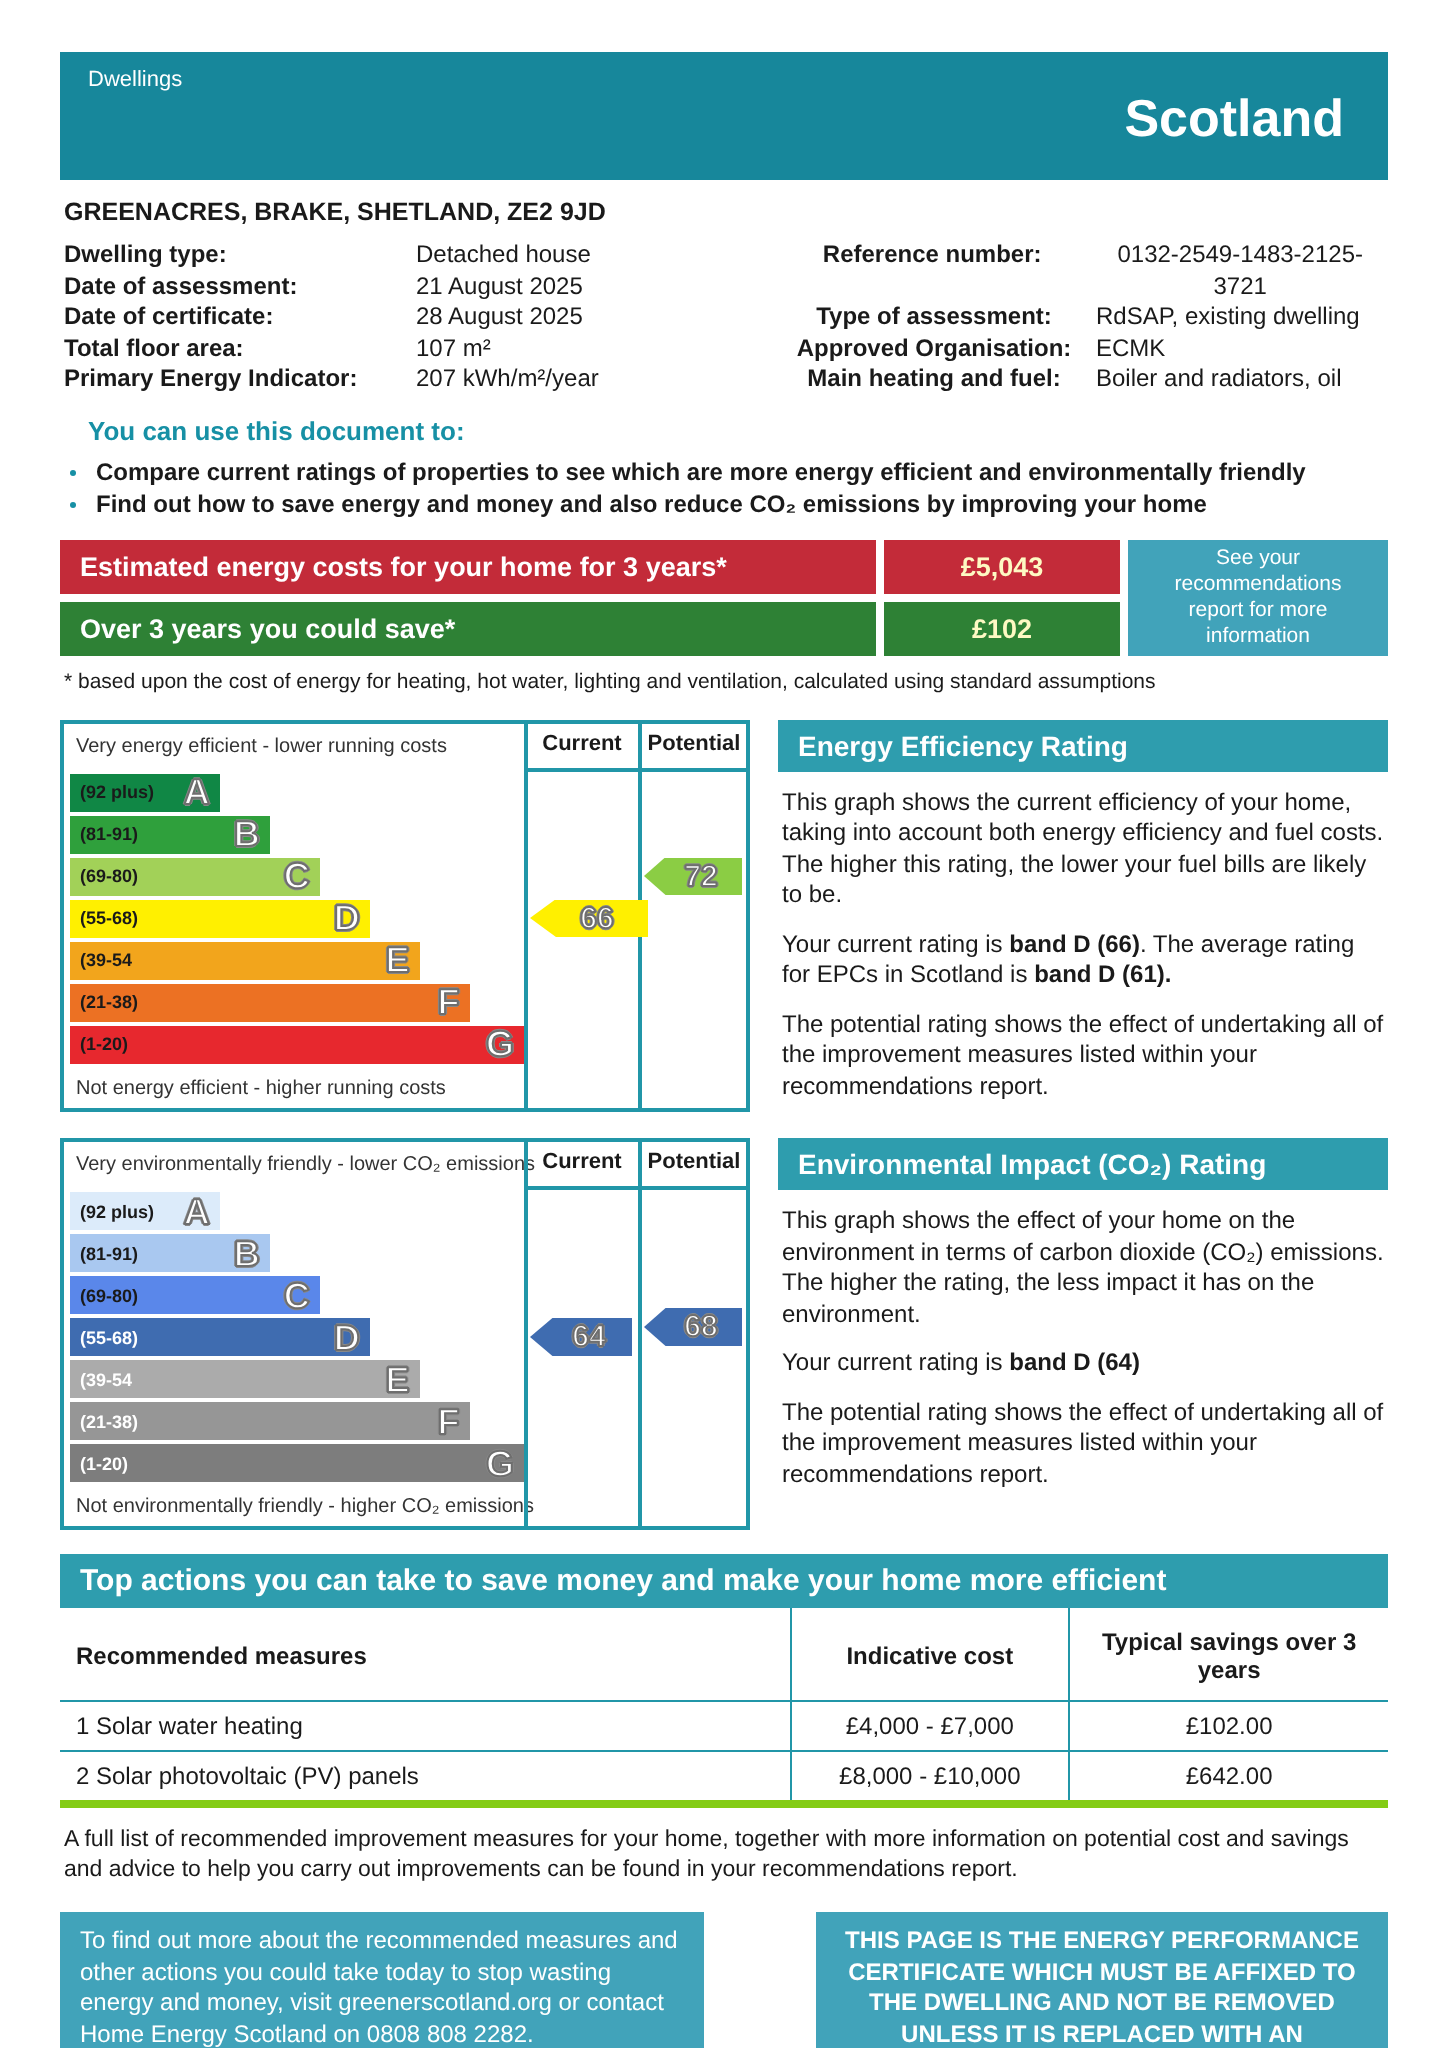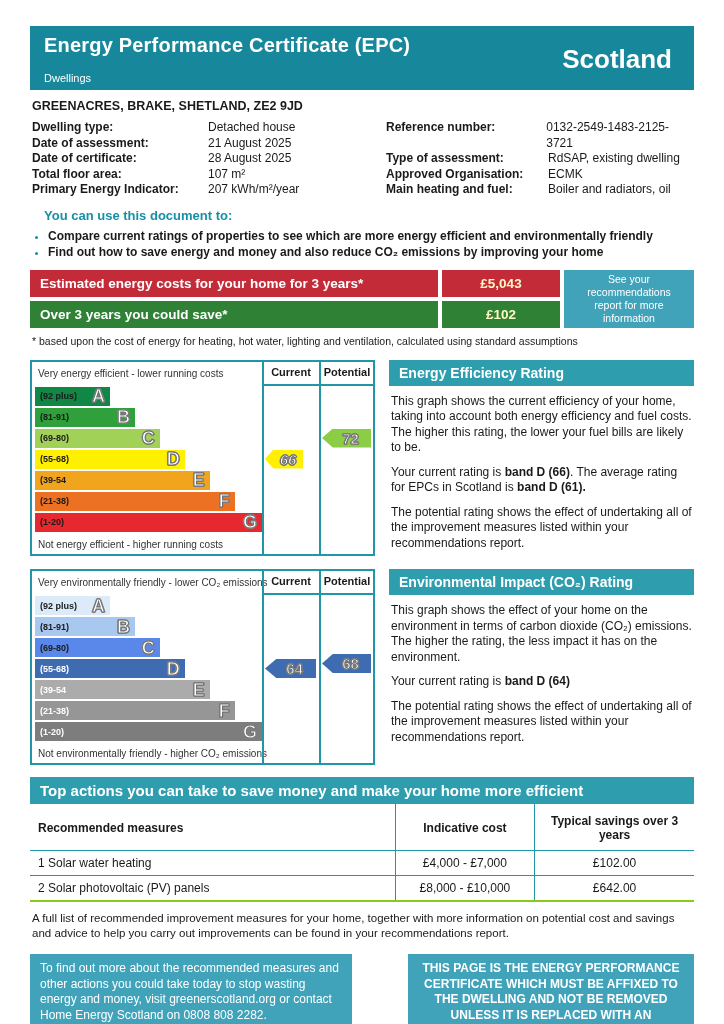--- a/index.html
+++ b/index.html
@@ -11,21 +11,21 @@
   .banner-left{display:flex;flex-direction:column;justify-content:space-between;}
   .banner-title{font-size:20px;font-weight:bold;letter-spacing:.2px;}
   .banner-sub{font-size:11px;}
   .banner-region{font-size:26px;font-weight:bold;align-self:center;padding-right:8px;}
 
   .address{font-weight:bold;font-size:12.5px;margin:9px 0 7px 2px;}
 
   
   .details{display:flex;font-size:12px;margin:0 0 8px 2px;}
   .details-col.col-left{width:354px;}
-  .details-col.col-right{flex:1;}
+  .details-col.col-right{flex:1;text-align:center;}
   .drow{display:flex;line-height:15.5px;}
   .col-left .dlabel{width:176px;font-weight:bold;}
   .col-right .dlabel{width:162px;font-weight:bold;}
 
   .usage-heading{color:#1790A5;font-weight:bold;font-size:13px;margin:10px 0 5px 14px;}
   ul.usage{margin:0 0 10px;padding-left:18px;font-size:12px;font-weight:bold;line-height:16px;}
   ul.usage li::marker{color:#1790A5;font-size:11px;}
 
   
   .cost-grid{display:grid;grid-template-columns:1fr 118px 130px;grid-template-rows:27px 27px;gap:4px;}
@@ -59,37 +59,36 @@
     -webkit-text-stroke:1px #6e6e6e;text-shadow:-1px 0 #888,1px 0 #888,0 -1px #888,0 1px #888;padding-left:8px;box-sizing:border-box;}
 
   
   .top-actions-heading{background:#2E9DAE;color:#fff;font-weight:bold;font-size:15px;padding:5px 10px;margin-top:12px;}
   table.actions{width:100%;border-collapse:collapse;font-size:12px;margin-top:0;}
   table.actions th{font-weight:bold;padding:10px 8px 8px;border-bottom:1.5px solid #2196A8;}
   table.actions td{padding:5px 8px;border-bottom:1.5px solid #2196A8;}
   table.actions .c0{text-align:left;width:55%;}
   table.actions .c1{text-align:center;width:21%;border-left:1.5px solid #2196A8;}
   table.actions .c2{text-align:center;width:24%;border-left:1.5px solid #2196A8;}
-  table.actions tbody tr:last-child td{border-bottom:2px solid #84cc16;}
+  table.actions tbody tr:last-child td{border-bottom:4px solid #84cc16;}
   .after-table{font-size:11.5px;line-height:15px;margin:9px 0 13px 2px;}
 
   
   .footer-boxes{display:flex;gap:56px;}
   .fbox{background:#41A3BA;color:#fff;box-sizing:border-box;}
   .fbox-left{width:322px;font-size:12px;line-height:15.5px;padding:7px 10px;}
   .fbox-right{flex:1;font-weight:bold;text-align:center;font-size:12px;line-height:15.5px;padding:7px 14px;display:flex;align-items:center;}
 </style>
 </head>
 <body>
 
 <div class="page">
 
   <header class="banner">
     <div class="banner-left">
-      <div class="banner-title">Energy Performance Certificate (EPC)</div>
       <div class="banner-sub">Dwellings</div>
     </div>
     <div class="banner-region">Scotland</div>
   </header>
 
   <div class="address">GREENACRES, BRAKE, SHETLAND, ZE2 9JD</div>
 
   <div class="details">
     <div class="details-col col-left" id="details-left">
         <div class="drow">
@@ -180,21 +179,21 @@
           </div>
           <div class="band" style="width: 199.76px; background: rgb(236, 113, 35);">
             <span class="band-range" style="color: rgb(26, 26, 26);">(21-38)</span>
             <span class="band-letter">F</span>
           </div>
           <div class="band" style="width: 227px; background: rgb(231, 40, 46);">
             <span class="band-range" style="color: rgb(26, 26, 26);">(1-20)</span>
             <span class="band-letter">G</span>
           </div>
         </div>
-        <div class="arrow" style="left: 233px; width: 38px; top: 88px; background: rgb(255, 240, 0); font-style: italic;">66</div>
+        <div class="arrow" style="left: 233px; width: 59px; top: 88px; background: rgb(255, 240, 0);">66</div>
         <div class="arrow" style="left: 290px; width: 49px; top: 67px; background: rgb(139, 205, 68);">72</div>
       </div>
     <div class="text-col">
       <div class="section-heading">Energy Efficiency Rating</div>
       <p>This graph shows the current efficiency of your home, taking into account both energy efficiency and fuel costs. The higher this rating, the lower your fuel bills are likely to be.</p>
       <p><span>Your current rating is </span><strong>band D (66)</strong><span>. The average rating for EPCs in Scotland is </span><strong>band D (61).</strong></p>
       <p>The potential rating shows the effect of undertaking all of the improvement measures listed within your recommendations report.</p>
     </div>
   </div>
 

